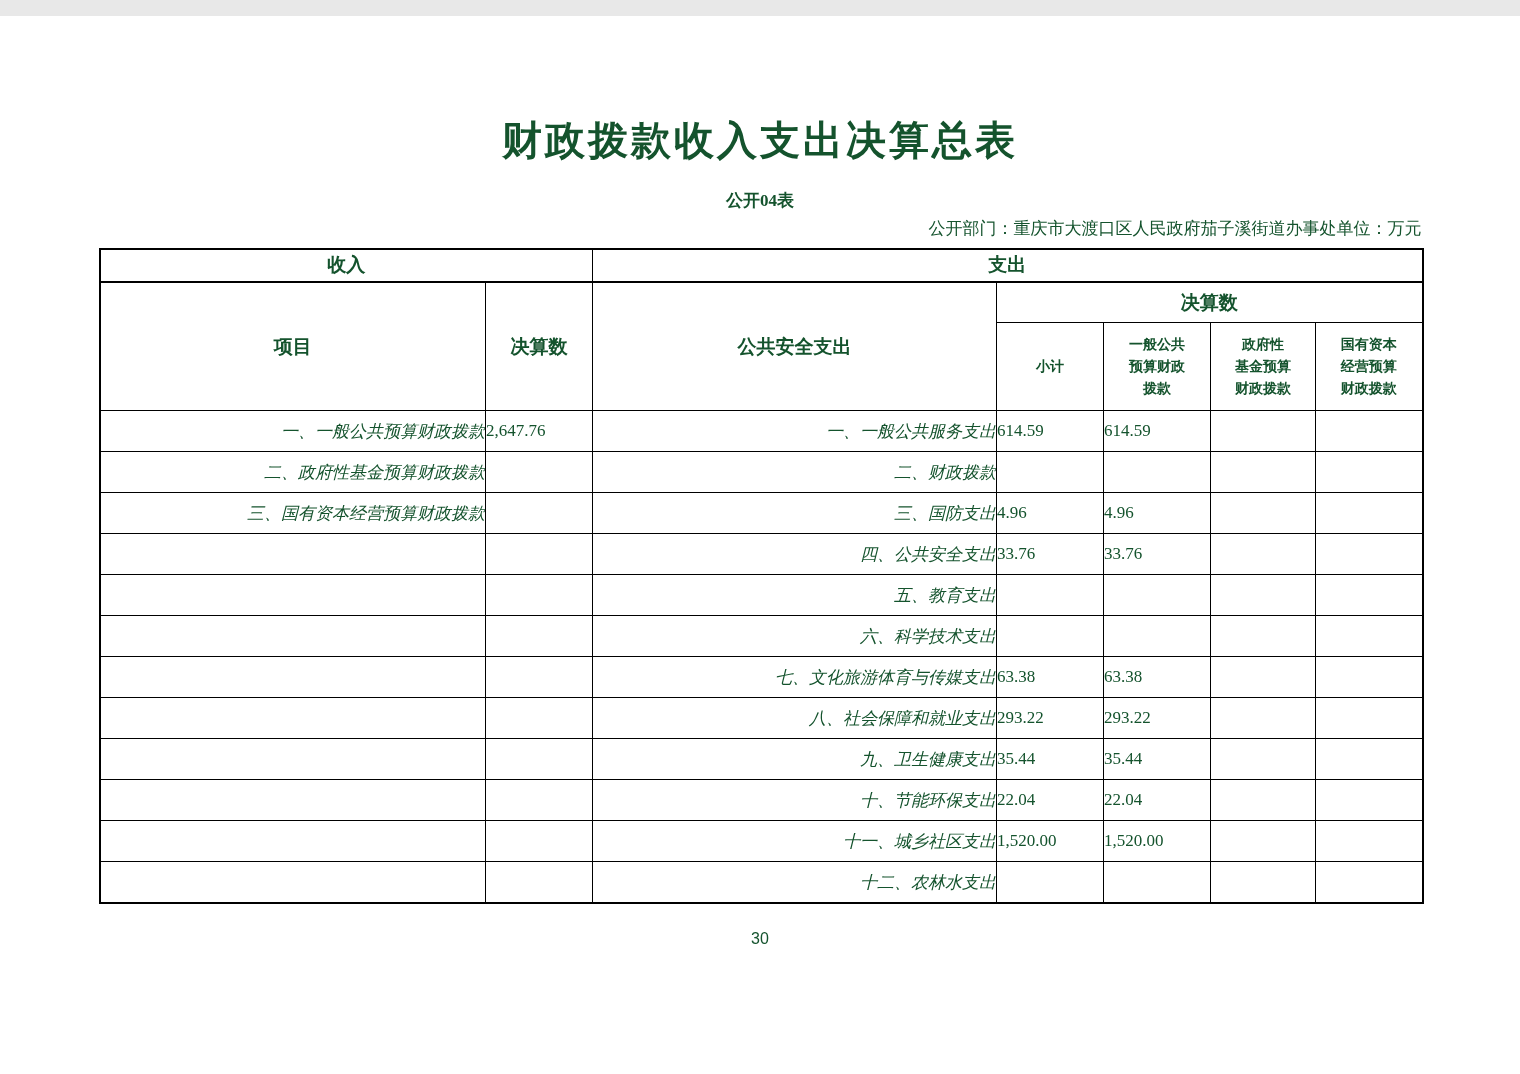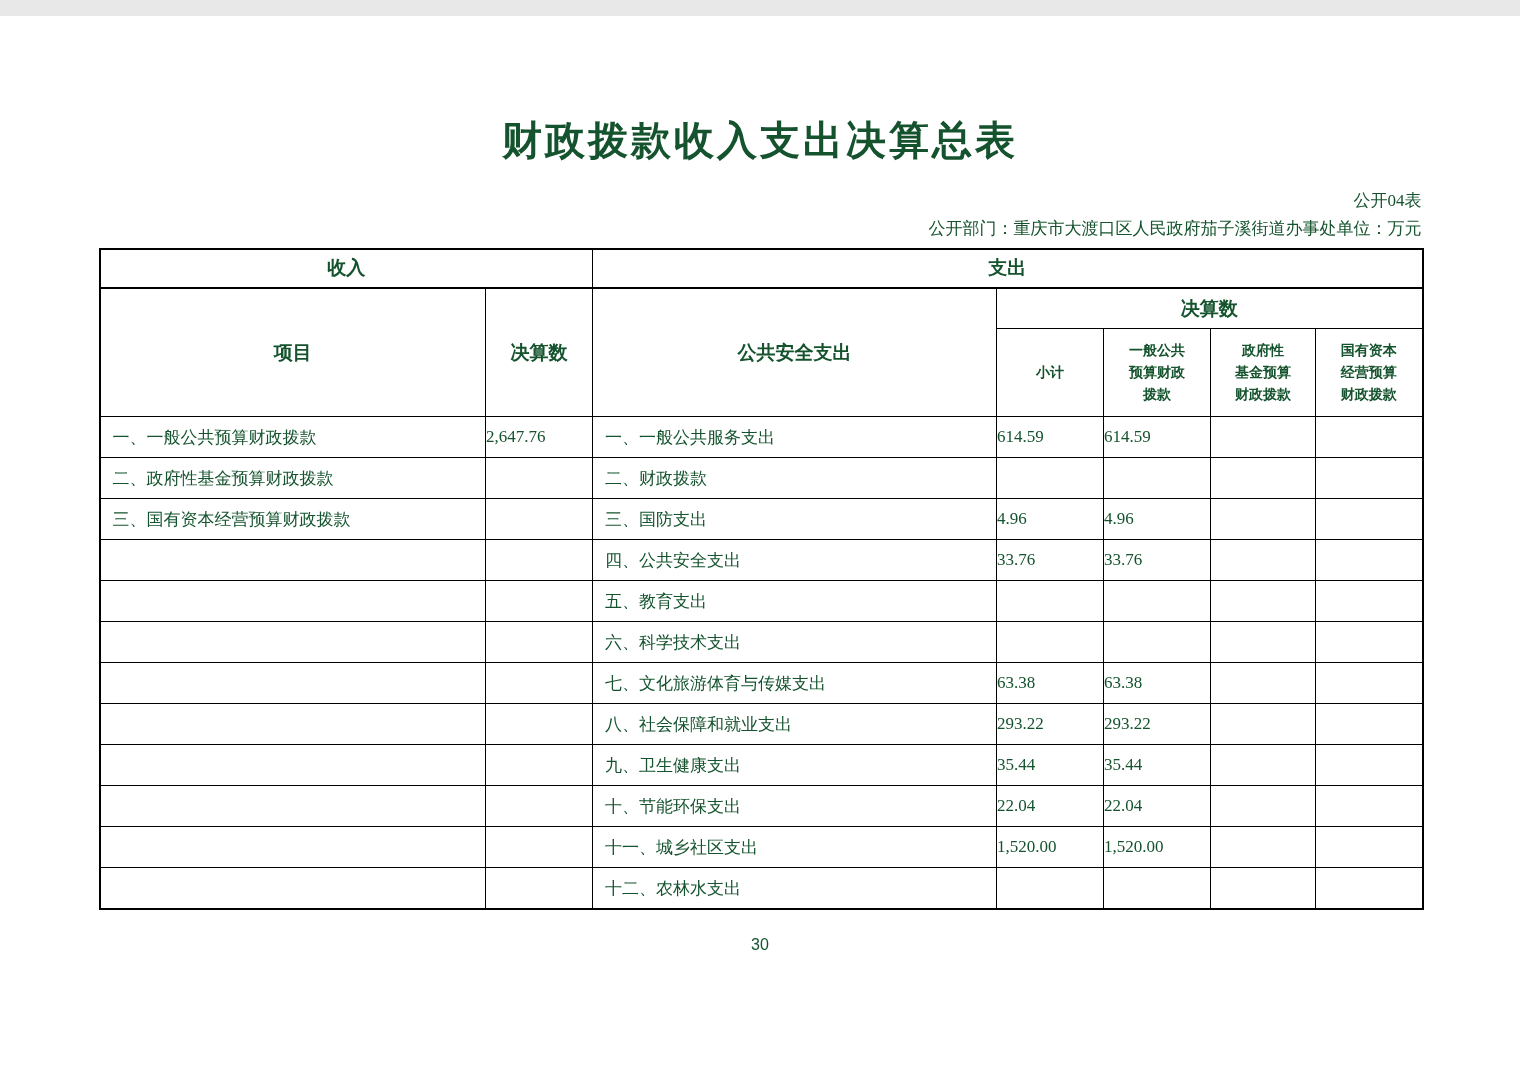--- a/index.html
+++ b/index.html
@@ -21,24 +21,25 @@
   }
   .doc-title {
     text-align: center;
     font-family: "Liberation Sans", sans-serif;
     font-weight: bold;
     font-size: 40px;
     line-height: 1.2;
     letter-spacing: 3px;
   }
   .table-code-line {
-    text-align: right;
+    text-align: center;
     font-size: 17px;
     margin-top: 27px;
     line-height: 1.2;
+    font-weight: bold;
   }
   .meta-row {
     display: flex;
     justify-content: flex-end;
     align-items: flex-end;
     font-size: 17px;
     margin-top: 8px;
     margin-bottom: 8px;
     line-height: 1.2;
   }
@@ -53,30 +54,30 @@
     padding: 0;
     overflow: hidden;
   }
   .fiscal-table th {
     font-family: "Liberation Sans", sans-serif;
     font-weight: bold;
     font-size: 19px;
     text-align: center;
     vertical-align: middle;
   }
-  tr.hdr-top th { height: 39px; border-bottom-width: 2px; }
+  tr.hdr-top th { height: 33px; border-bottom-width: 2px; }
   tr.hdr-mid th { height: 41px; }
   tr.hdr-sub th { height: 88px; line-height: 1.55; font-size: 14px; }
   .pre-line { white-space: pre-line; }
   .fiscal-table td {
     height: 41px;
     font-size: 17px;
     vertical-align: middle;
   }
-  td.item-cell { text-align: left; padding-left: 12px; }
+  td.item-cell { text-align: right; padding-left: 12px; font-style: italic; }
   td.num-cell { text-align: left; padding-right: 8px; }
   .page-number {
     text-align: center;
     font-family: "Liberation Sans", sans-serif;
     font-size: 16px;
     margin-top: 26px;
   }
 </style>
 </head>
 <body>

